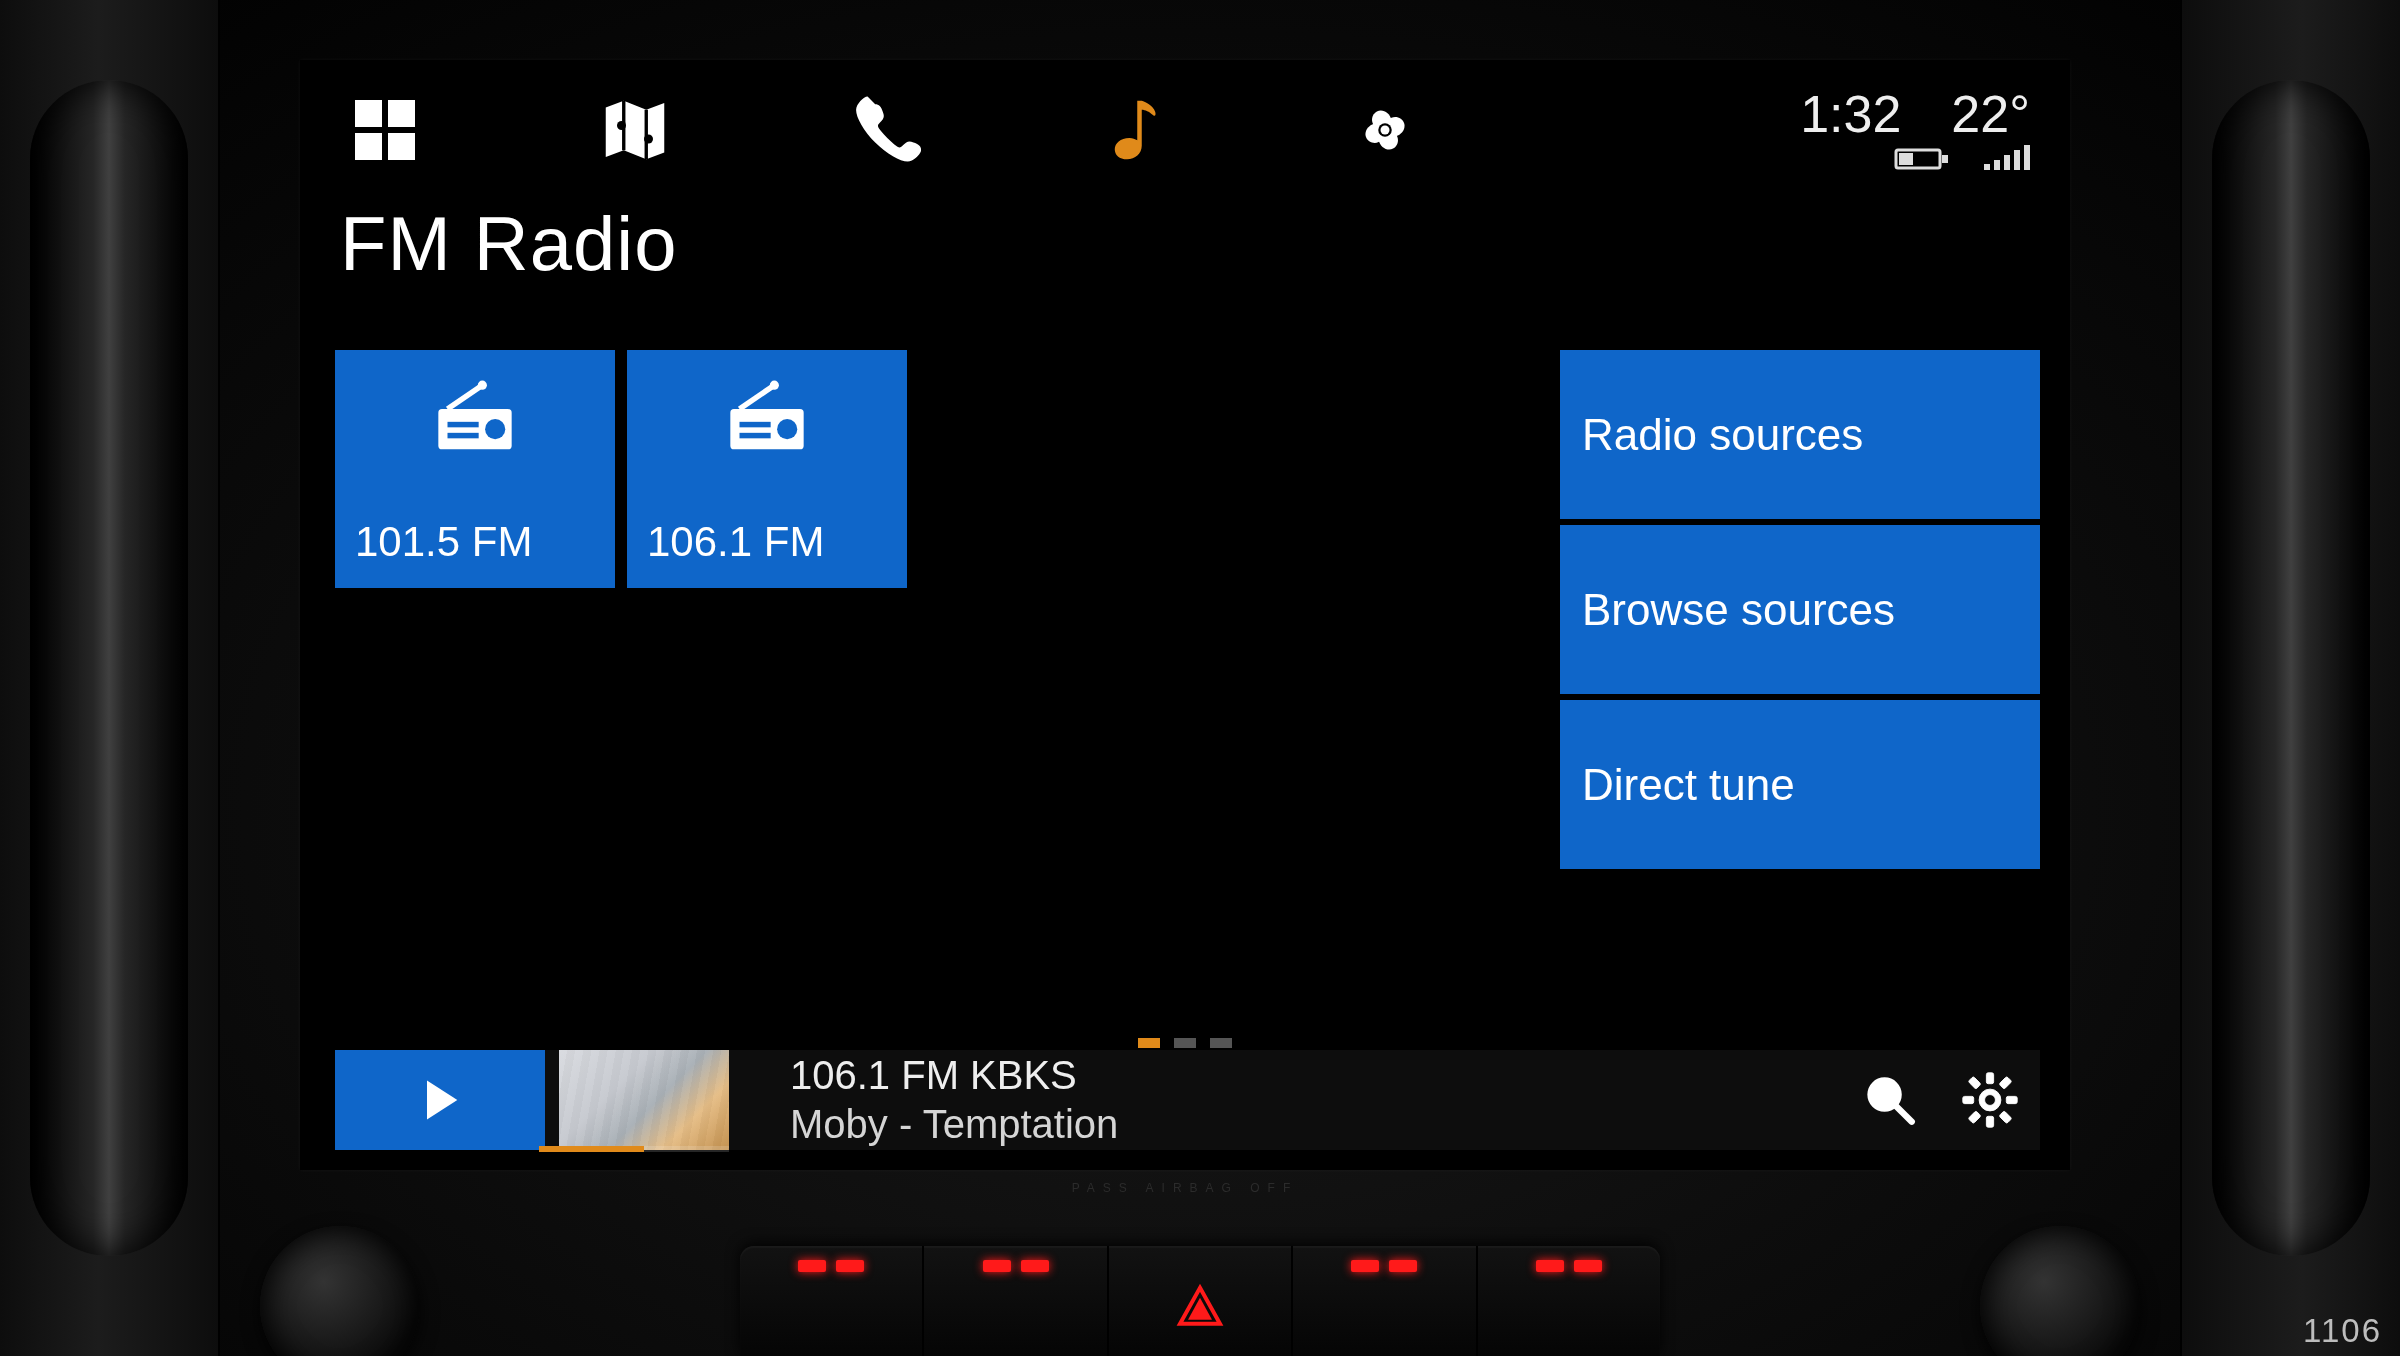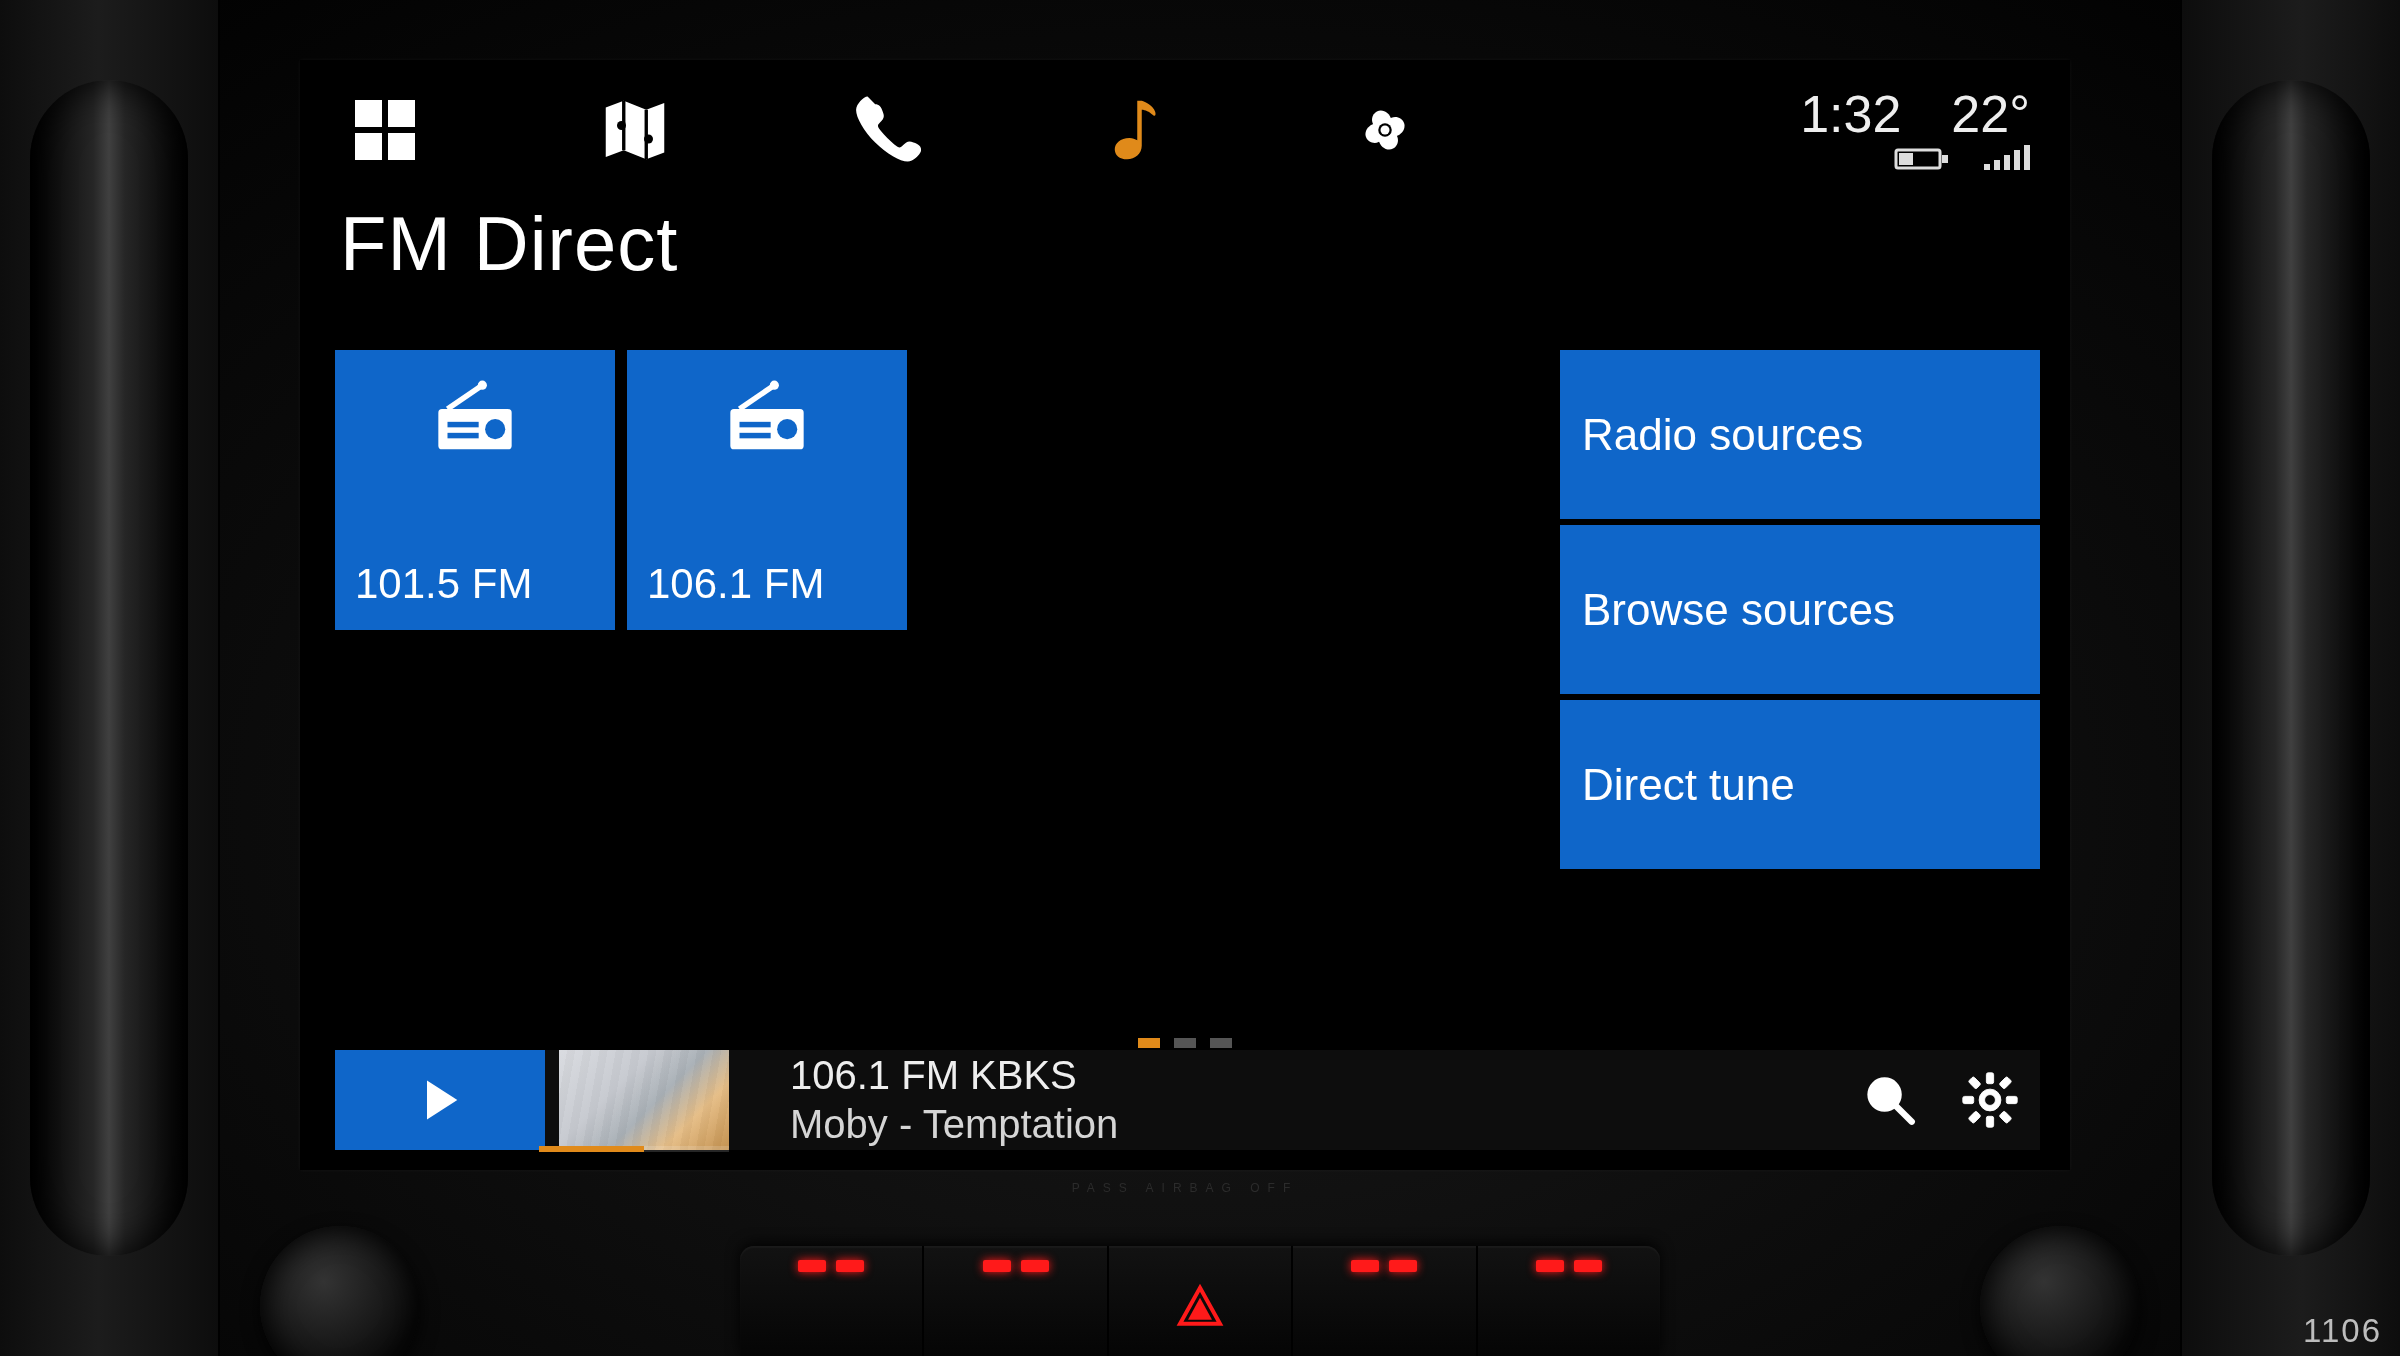--- a/index.html
+++ b/index.html
@@ -52,21 +52,21 @@
 
   
   .page-title { font-size: 76px; font-weight: 300; color: #fff; padding: 10px 0 30px 40px; letter-spacing: 1px;}
 
   
   .content {
     position: absolute; left: 35px; right: 30px; top: 290px; bottom: 150px;
   }
   .tiles-left { display:flex; gap:12px; }
   .tile {
-    width: 280px; height: 280px;
+    width: 280px; height: 238px;
     background: #0f66c9;
     color: #fff;
     position: relative;
     cursor: pointer;
   }
   .tile .tile-icon { position:absolute; top:30px; left:0; right:0; display:flex; justify-content:center;}
   .tile .tile-icon svg { width: 110px; height: 80px; }
   .tile .tile-label { position:absolute; left:20px; bottom:22px; font-size:42px; font-weight:300; }
 
   .panel-right {
@@ -241,21 +241,21 @@
                 <rect x="12" y="16" width="6" height="10" fill="#ddd"></rect>
                 <rect x="22" y="11" width="6" height="15" fill="#ddd"></rect>
                 <rect x="32" y="6" width="6" height="20" fill="#ddd"></rect>
                 <rect x="42" y="1" width="6" height="25" fill="#ddd"></rect>
               </svg>
           </span>
         </div>
       </div>
     </div>
 
-    <div class="page-title">FM Direct</div>
+    <div class="page-title">FM Radio</div>
 
     <div class="content">
       <div class="tiles-left">
         <div class="tile">
           <div class="tile-icon">
             <svg viewBox="0 0 120 80">
                 <g fill="#fff">
                   <rect x="20" y="28" width="80" height="44" rx="4"></rect>
                   <line x1="30" y1="28" x2="68" y2="2" stroke="#fff" stroke-width="6"></line>
                   <circle cx="68" cy="2" r="5"></circle>

